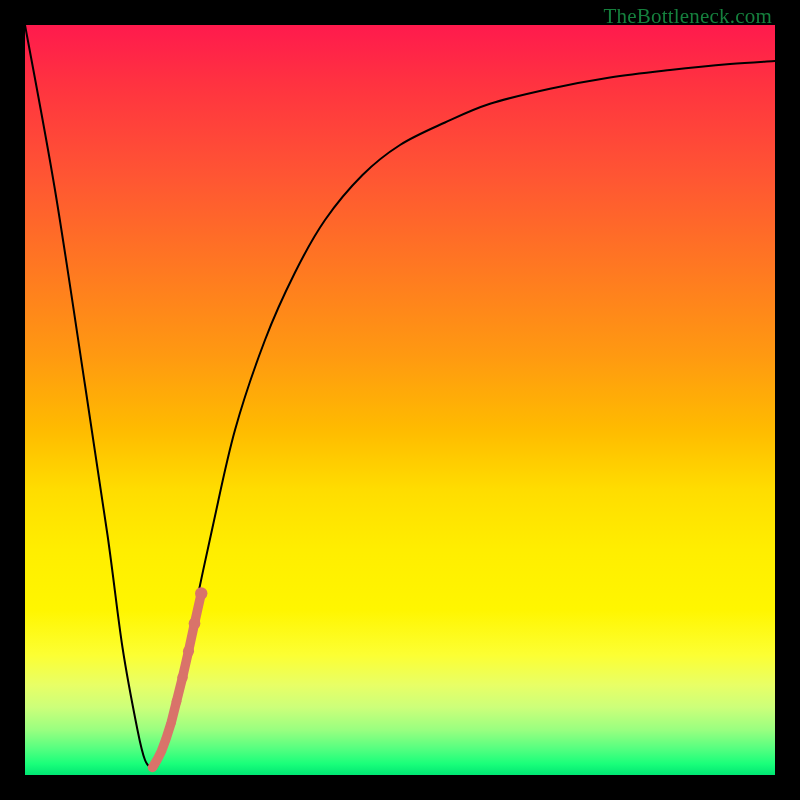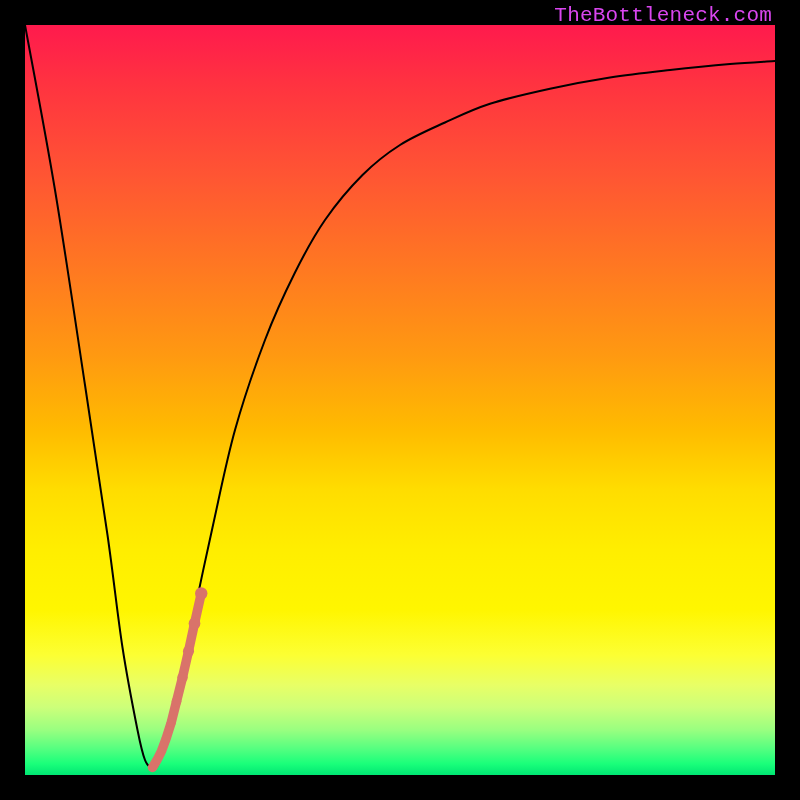--- a/index.html
+++ b/index.html
@@ -30,23 +30,23 @@
       #55ff80 96.5%,
       #1aff7a 98.5%,
       #00e673 100%
     );
   }
 
   .watermark {
     position: absolute;
     right: 28px;
     top: 4px;
-    font-family: Liberation Mono, monospace;
+    font-family: Liberation Serif, serif;
     font-size: 21px;
-    color: #d946ef;
+    color: #15803d;
     letter-spacing: 0.2px;
     font-weight: 400;
   }
 
   svg.overlay {
     position: absolute;
     left: 25px;
     top: 25px;
     width: 750px;
     height: 750px;

